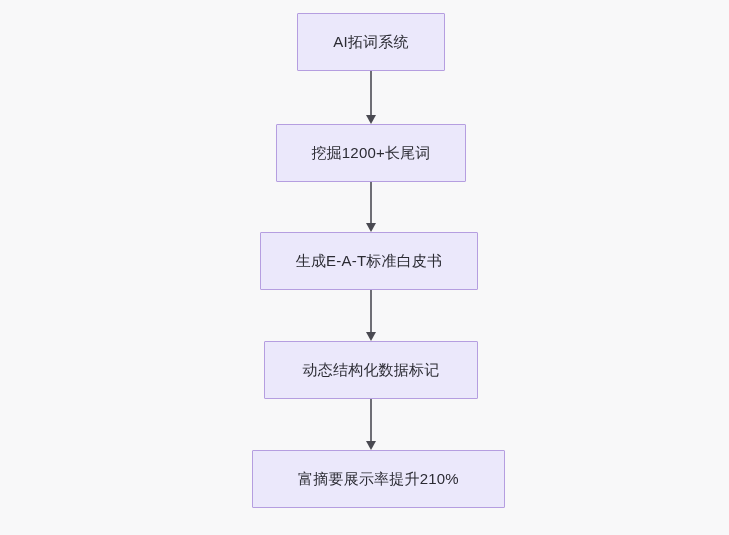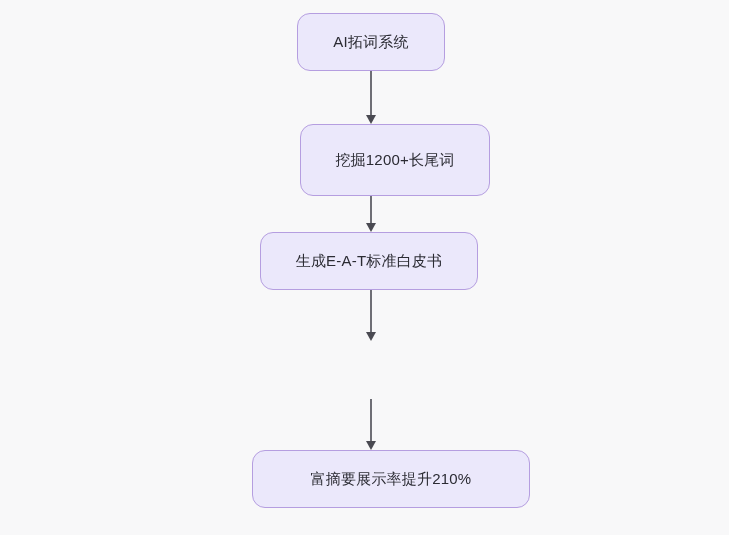--- a/index.html
+++ b/index.html
@@ -18,21 +18,21 @@
     position: relative;
     width: 729px;
     height: 535px;
     background: #f8f8f9;
   }
   .node {
     position: absolute;
     box-sizing: border-box;
     background: #ebe8fb;
     border: 1.6px solid #b59ee0;
-    border-radius: 13px;
+    border-radius: 1px;
     display: flex;
     align-items: center;
     justify-content: center;
     text-align: center;
   }
   .node-label {
     font-size: 15px;
     line-height: 1.3;
     color: #2b2b33;
     letter-spacing: 0.2px;
@@ -84,26 +84,29 @@
 
   <div class="edge" style="left:361px; top:399px; width:20px; height:51px;">
     <div class="edge-line" style="height:42px;"></div>
     <div class="edge-arrow" style="top:42px;"></div>
   </div>
 
   <div class="node" style="left:297px; top:13px; width:148px; height:58px;">
     <span class="node-label">AI拓词系统</span>
   </div>
 
-  <div class="node" style="left:276px; top:124px; width:190px; height:72px;margin-left:24px;">
+  <div class="node" style="left:276px; top:124px; width:190px; height:58px;">
     <span class="node-label">挖掘1200+长尾词</span>
   </div>
 
   <div class="node" style="left:260px; top:232px; width:218px; height:58px;">
     <span class="node-label">生成E-A-T标准白皮书</span>
   </div>
 
+  <div class="node" style="left:264px; top:341px; width:214px; height:58px;">
+    <span class="node-label">动态结构化数据标记</span>
+  </div>
 
-  <div class="node" style="left:252px; top:450px; width:278px; height:58px;">
+  <div class="node" style="left:252px; top:450px; width:253px; height:58px;">
     <span class="node-label">富摘要展示率提升210%</span>
   </div>
 
 </div>
 
 </body></html>

